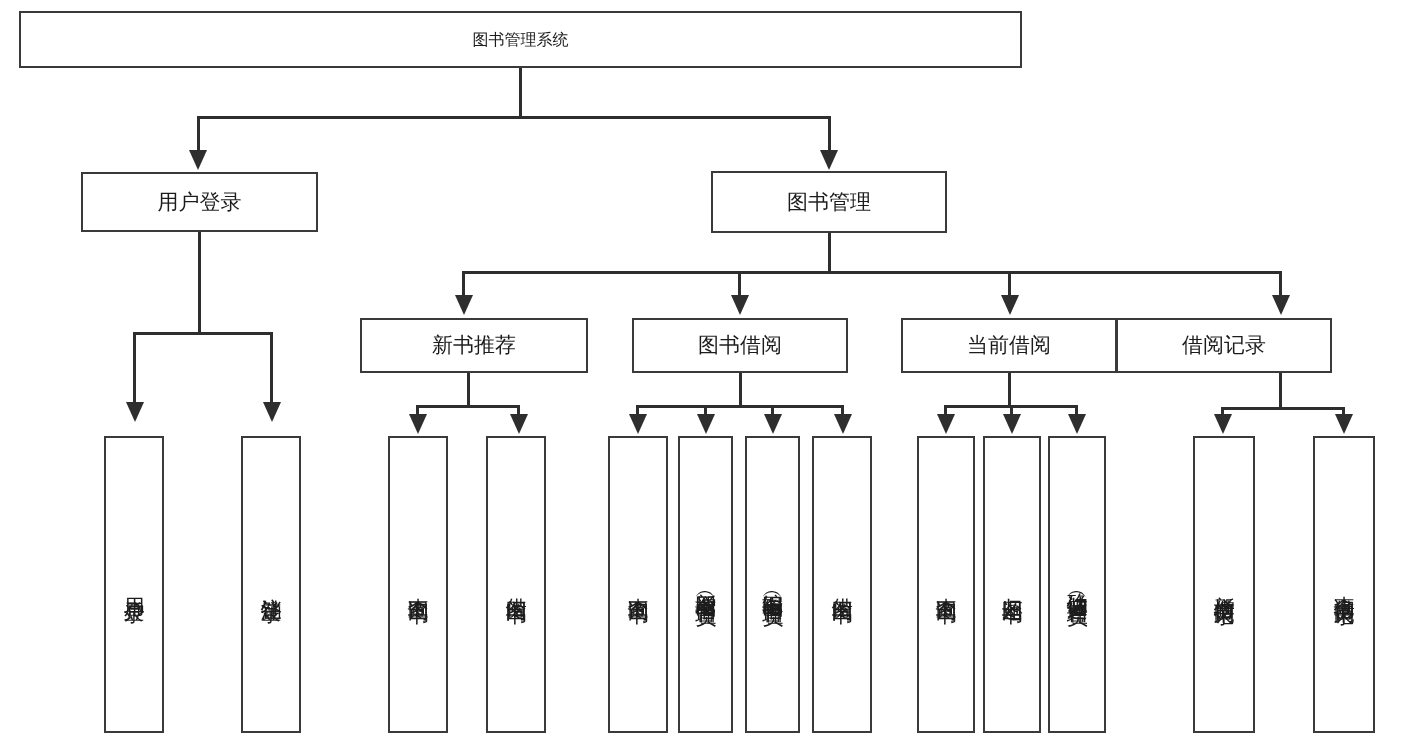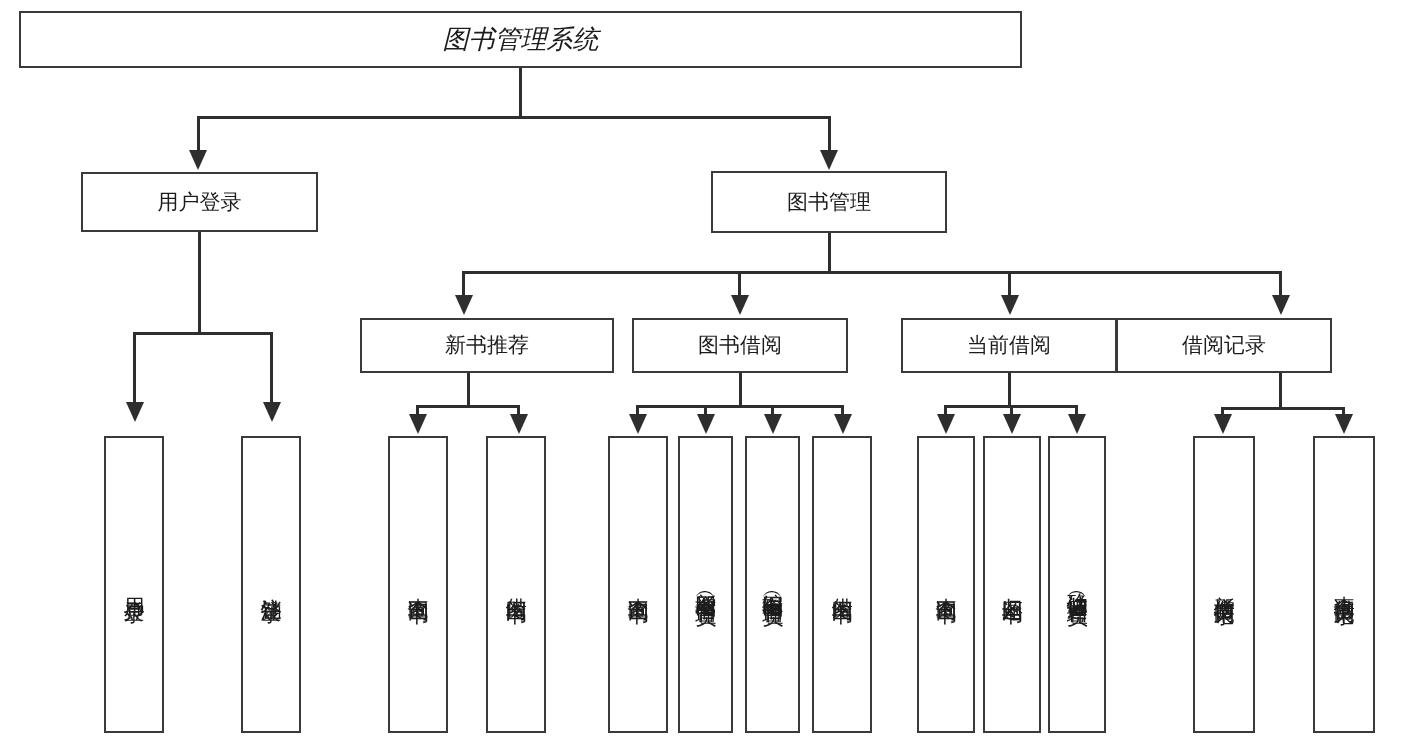--- a/index.html
+++ b/index.html
@@ -24,22 +24,21 @@
     align-items:center;
     justify-content:center;
     color:#1c1c1c;
     line-height:1.25;
     text-align:center;
   }
   .node.h{
     font-size:21px;
   }
   .node.root{
-    font-size:26px;
-    font-style:italic;
+    font-size:16px;
   }
   
   .node.v{
     font-size:21px;
     writing-mode:vertical-rl;
     text-orientation:upright;
     letter-spacing:2px;
     padding:6px 0;
   }
   .node.v .vtext{
@@ -112,21 +111,21 @@
 
   <div class="ln v" style="left:738px;top:271px;width:3px;height:26px;"></div>
   <div class="arw" style="left:731px;top:295px;"></div>
 
   <div class="ln v" style="left:1008px;top:271px;width:3px;height:26px;"></div>
   <div class="arw" style="left:1001px;top:295px;"></div>
 
   <div class="ln v" style="left:1279px;top:271px;width:3px;height:26px;"></div>
   <div class="arw" style="left:1272px;top:295px;"></div>
 
-  <div class="node h" style="left:360px;top:318px;width:254px;height:55px;">新书推荐</div>
+  <div class="node h" style="left:360px;top:318px;width:228px;height:55px;">新书推荐</div>
   <div class="node h" style="left:901px;top:318px;width:216px;height:55px;">当前借阅</div>
   <div class="node h" style="left:632px;top:318px;width:216px;height:55px;">图书借阅</div>
   <div class="node h" style="left:1116px;top:318px;width:216px;height:55px;">借阅记录</div>
 
   <div class="ln v" style="left:467px;top:373px;width:3px;height:34px;"></div>
   <div class="ln h" style="left:416px;top:405px;width:104px;height:3px;"></div>
   <div class="ln v" style="left:416px;top:405px;width:3px;height:12px;"></div>
   <div class="arw" style="left:409px;top:414px;"></div>
   <div class="ln v" style="left:517px;top:405px;width:3px;height:12px;"></div>
   <div class="arw" style="left:510px;top:414px;"></div>

